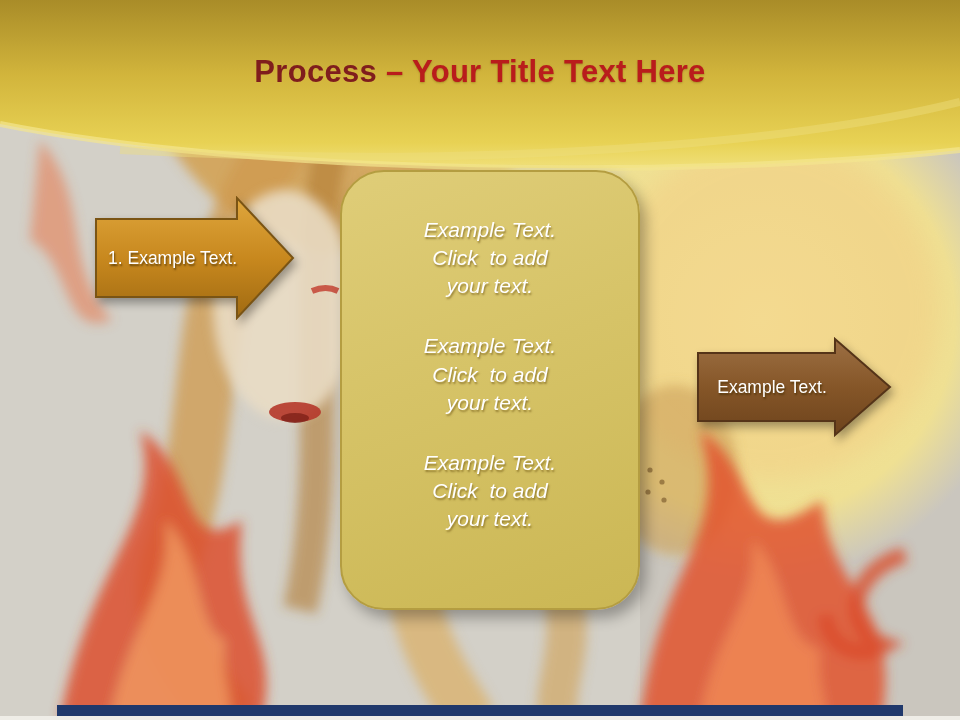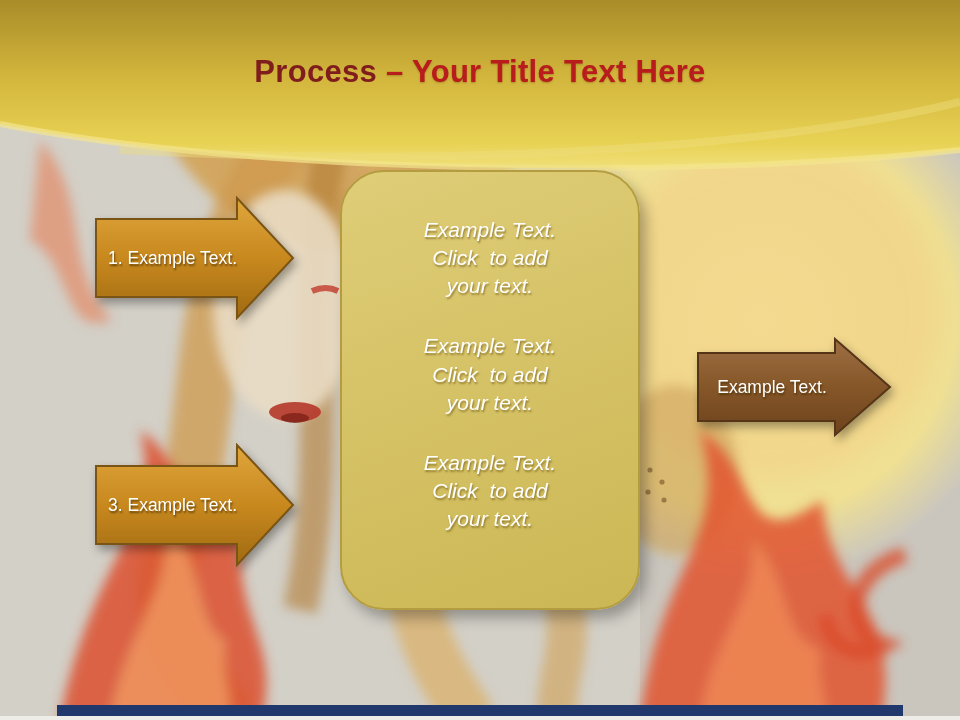--- a/index.html
+++ b/index.html
@@ -149,26 +149,20 @@
   </div>
 
   <div class="arrow arrow-left arrow-1">
     <svg width="200" height="124" viewBox="0 0 200 124">
       <path d="M1,23 H142 V2 L198,62 L142,122 V101 H1 Z" fill="url(#goldArrow)" stroke="#7a5414" stroke-width="2"></path>
     </svg>
     <span class="arrow-label">1. Example Text.</span>
   </div>
 
 
-  <div class="arrow arrow-left arrow-3">
-    <svg width="200" height="124" viewBox="0 0 200 124">
-      <path d="M1,23 H142 V2 L198,62 L142,122 V101 H1 Z" fill="url(#goldArrow)" stroke="#7a5414" stroke-width="2"></path>
-    </svg>
-    <span class="arrow-label">3. Example Text.</span>
-  </div>
 
   <div class="center-box">
     <p>Example Text.
 Click  to add
 your text.</p>
     <p>Example Text.
 Click  to add
 your text.</p>
     <p>Example Text.
 Click  to add

